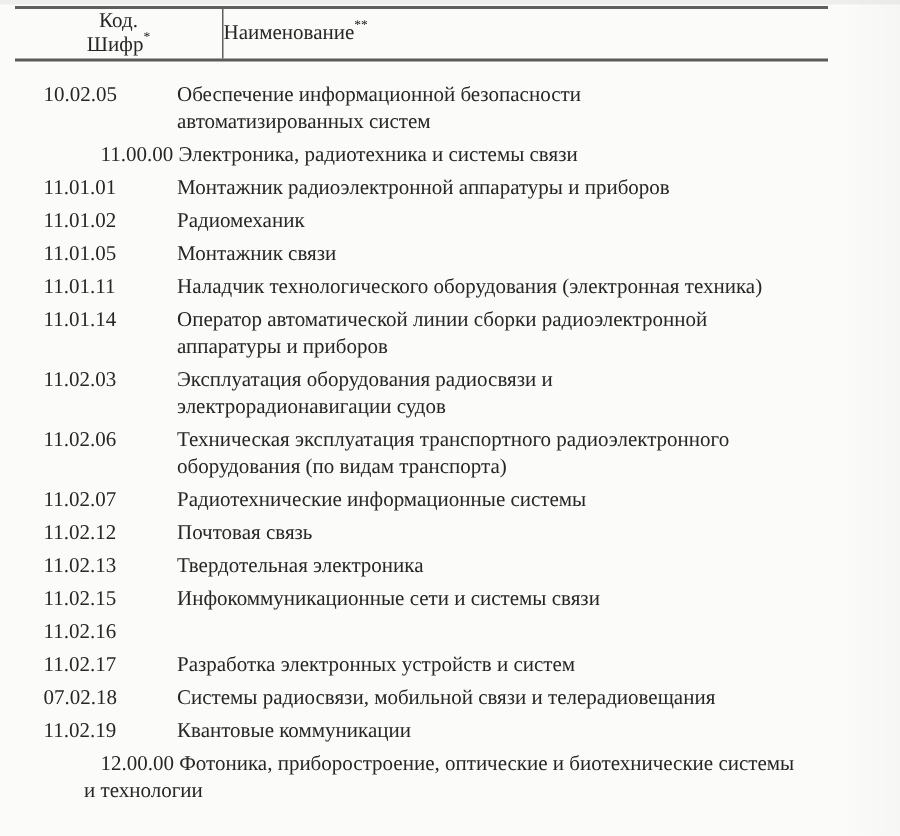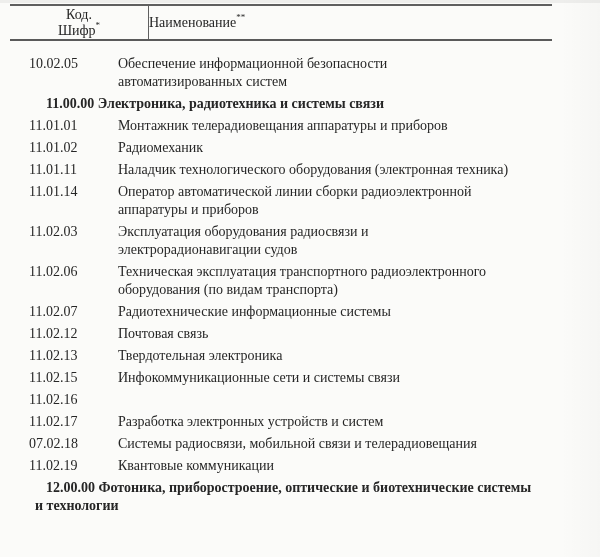--- a/index.html
+++ b/index.html
@@ -43,21 +43,21 @@
 
   
   .tbody { position: absolute; left: 0; top: 55px; width: 600px; }
   .row { font-size: 14px; line-height: 18px; margin-bottom: 4px; }
   .row.entry { display: flex; padding-left: 29px; }
   .row.entry .code { width: 89px; flex: none; }
   .row.entry .name {
     flex: 1; max-width: 412px; padding-right: 6px;
     white-space: pre-line;
   }
-  .row.section { margin-left: 35px; margin-right: 40px; font-weight: bold; }
+  .row.section { margin-left: 56px; margin-right: 40px; }
   .row.section .section-text { text-indent: 11px; white-space: pre-line; }
 </style>
 </head>
 <body>
 
 <div class="page">
 
   <div class="thead">
     <div class="th-code">
       <span>Код.</span>
@@ -72,25 +72,29 @@
       <div class="row entry">
         <div class="code">10.02.05</div>
         <div class="name">Обеспечение информационной безопасности
 автоматизированных систем</div>
       </div>
       <div class="row section">
         <div class="section-text">11.00.00 Электроника, радиотехника и системы связи</div>
       </div>
       <div class="row entry">
         <div class="code">11.01.01</div>
-        <div class="name">Монтажник телерадиовещания аппаратуры и приборов</div>
+        <div class="name">Монтажник радиоэлектронной аппаратуры и приборов</div>
       </div>
       <div class="row entry">
         <div class="code">11.01.02</div>
         <div class="name">Радиомеханик</div>
+      </div>
+      <div class="row entry">
+        <div class="code">11.01.05</div>
+        <div class="name">Монтажник связи</div>
       </div>
       <div class="row entry">
         <div class="code">11.01.11</div>
         <div class="name">Наладчик технологического оборудования (электронная техника)</div>
       </div>
       <div class="row entry">
         <div class="code">11.01.14</div>
         <div class="name">Оператор автоматической линии сборки радиоэлектронной
 аппаратуры и приборов</div>
       </div>

